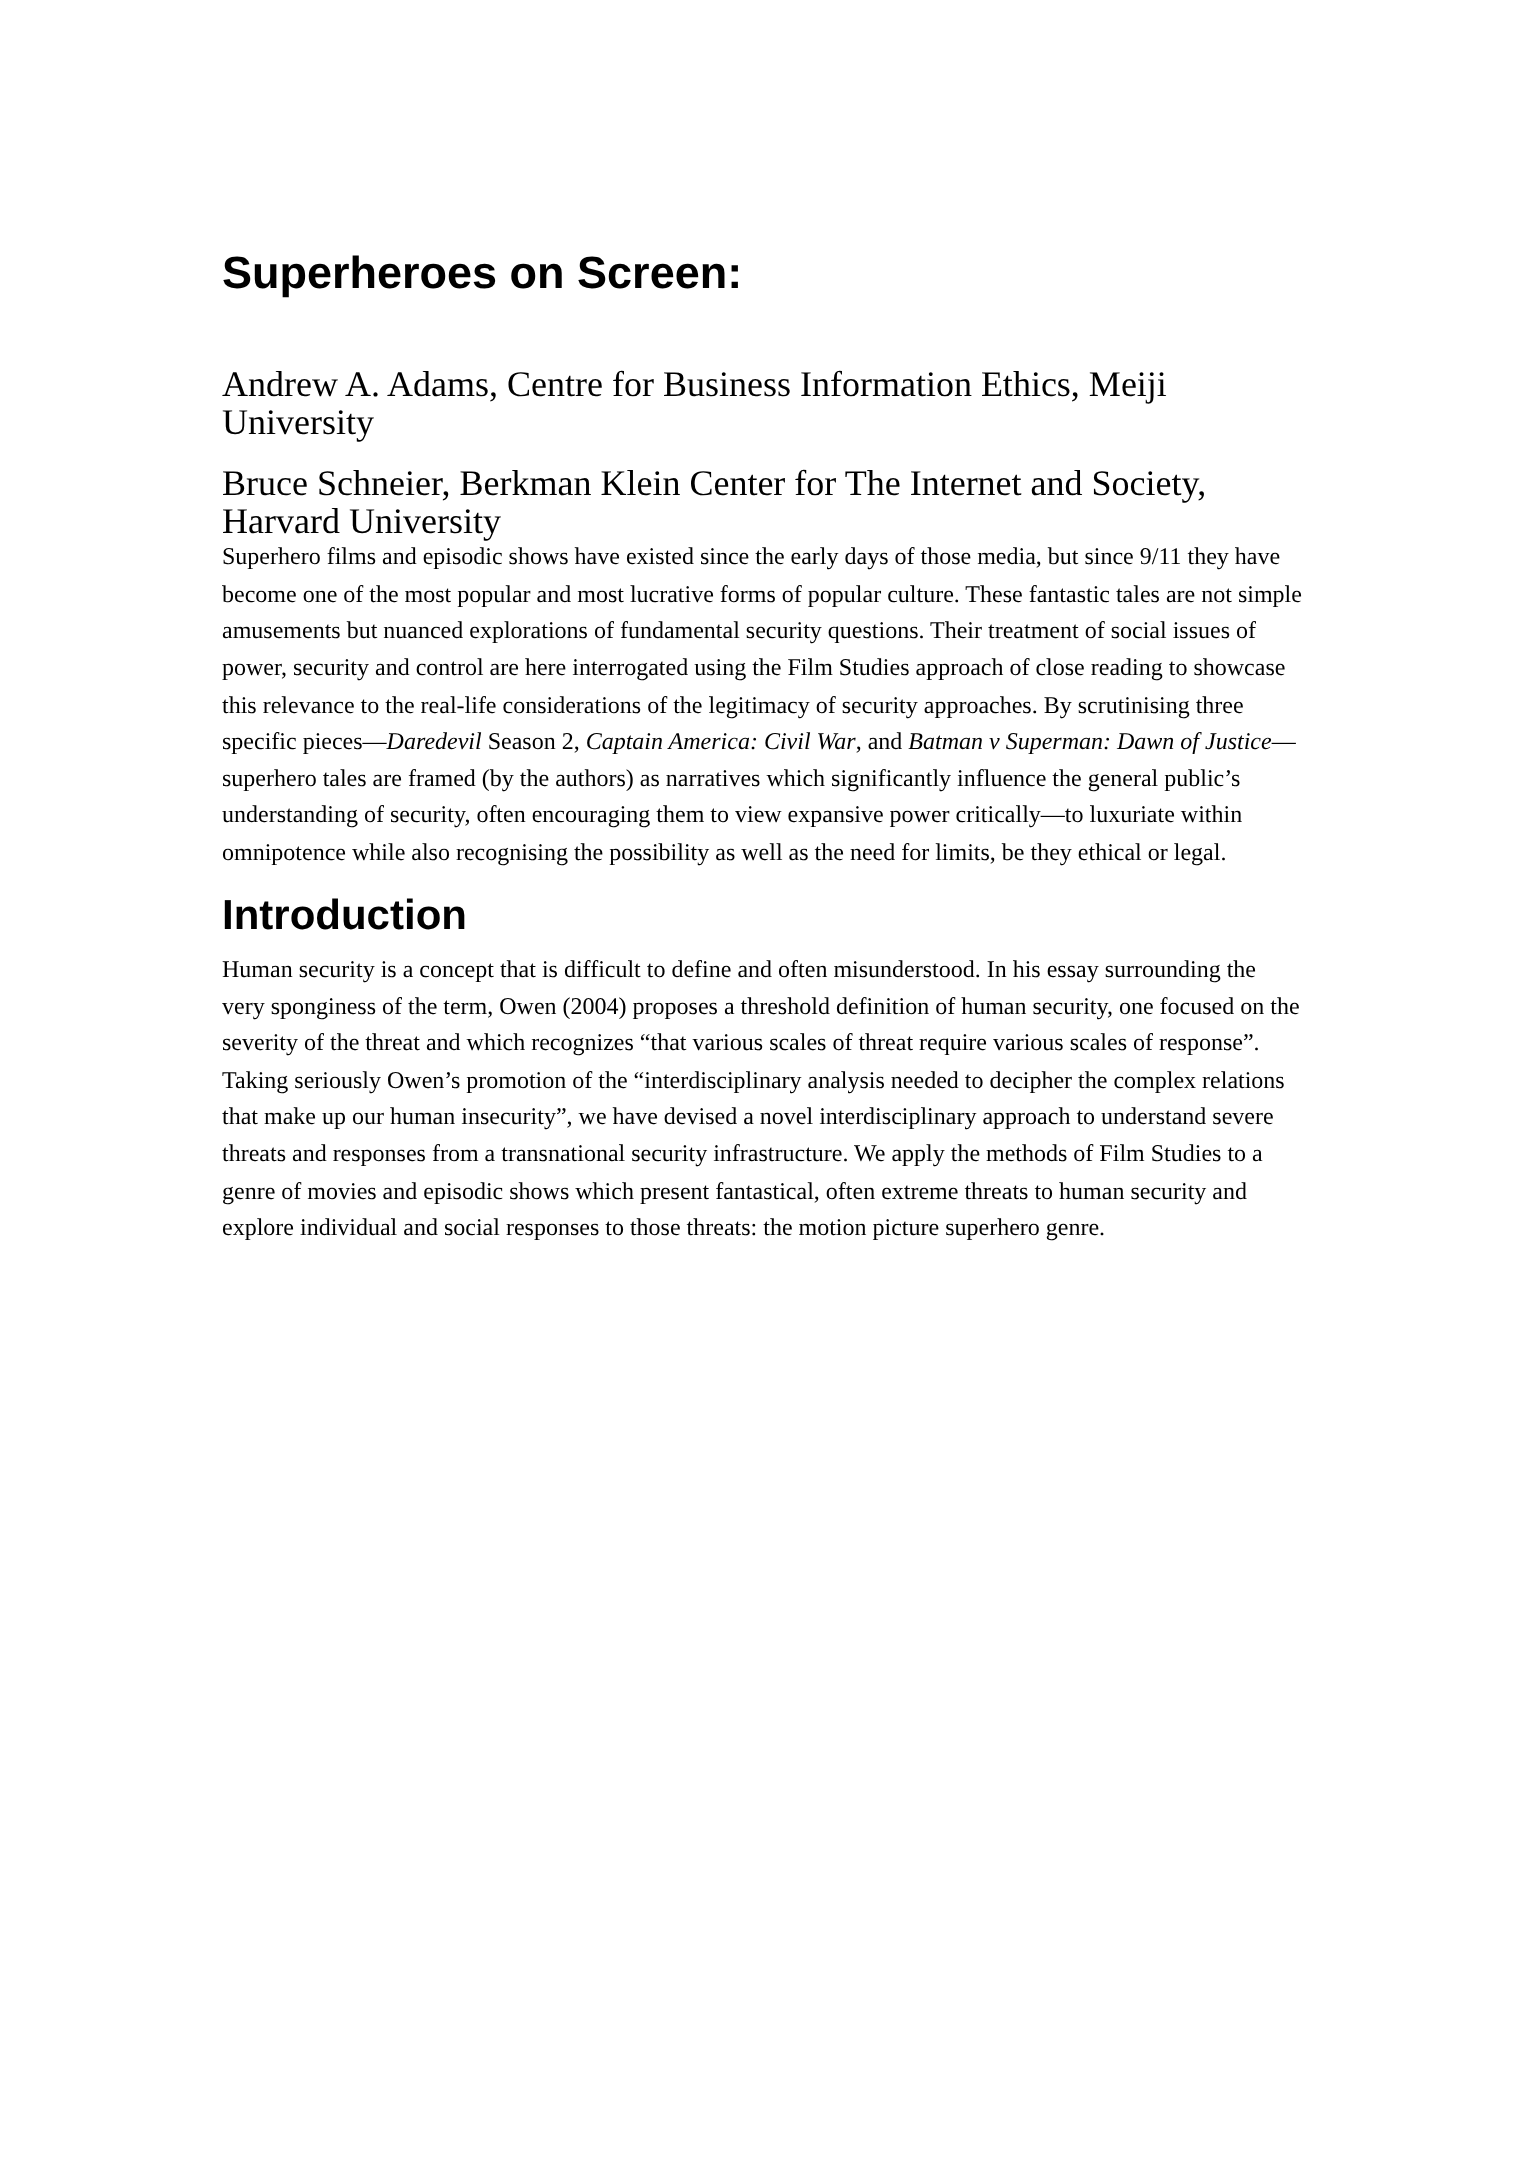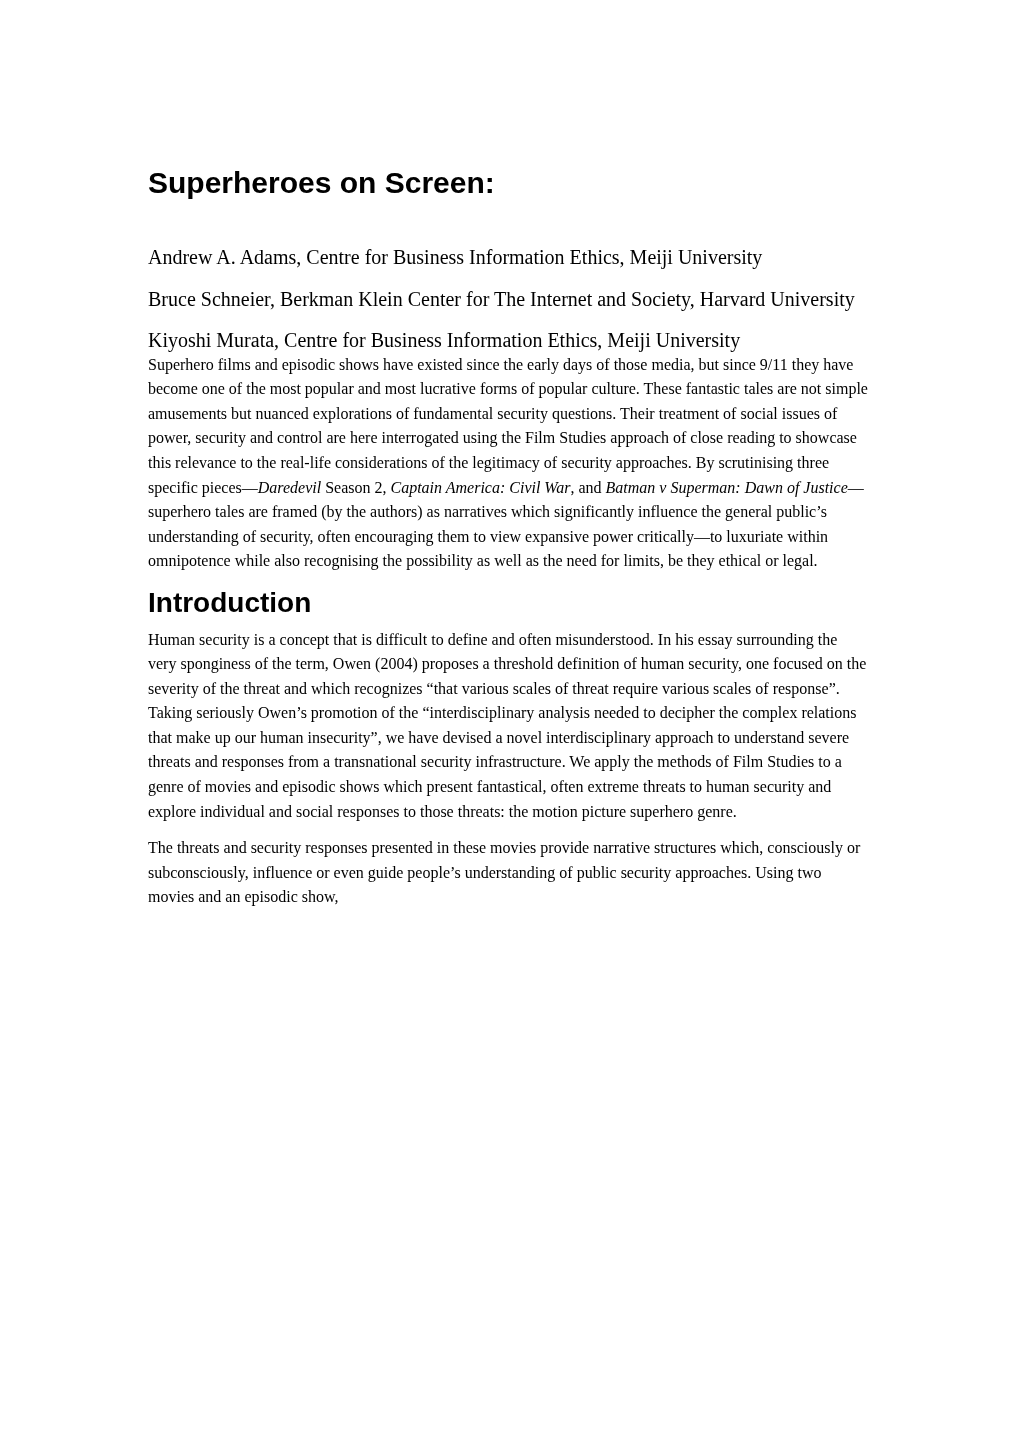--- a/index.html
+++ b/index.html
@@ -23,21 +23,21 @@
     font-weight: bold;
     font-size: 30px;
     line-height: 36px;
     margin: 0;
   }
   h1.doc-title.second {
     margin-top: 37px;
   }
   p.author {
     font-family: "Liberation Serif", serif;
-    font-size: 20px;
+    font-size: 24px;
     line-height: 24.6px;
     margin: 17px 0 0 0;
     white-space: pre-wrap;
   }
   p.author.first {
     margin-top: 44px;
   }
   h2.section-heading {
     font-family: "Liberation Sans", sans-serif;
     font-weight: bold;
@@ -65,25 +65,23 @@
 <main class="page">
 
   <h1 class="doc-title">Superheroes on Screen:</h1>
 
 
   <p class="author first">Andrew A. Adams, Centre for Business Information Ethics, Meiji University</p>
 
 
   <p class="author">Bruce Schneier, Berkman Klein Center for The Internet and Society, Harvard University</p>
 
-  <p class="author">Kiyoshi Murata, Centre for Business Information Ethics, Meiji University</p>
 
 
   <p class="body-text"><span>Superhero films and episodic shows have existed since the early days of those media, but since 9/11 they have become one of the most popular and most lucrative forms of popular culture. These fantastic tales are not simple amusements but nuanced explorations of fundamental security questions. Their treatment of social issues of power, security and control are here interrogated using the Film Studies approach of close reading to showcase this relevance to the real-life considerations of the legitimacy of security approaches. By scrutinising three specific pieces—</span><em>Daredevil</em><span> Season 2, </span><em>Captain America: Civil War</em><span>, and </span><em>Batman v Superman: Dawn of Justice</em><span>—superhero tales are framed (by the authors) as narratives which significantly influence the general public’s understanding of security, often encouraging them to view expansive power critically—to luxuriate within omnipotence while also recognising the possibility as well as the need for limits, be they ethical or legal.</span></p>
 
 
   <h2 class="section-heading intro">Introduction</h2>
 
   <p class="body-text">Human security is a concept that is difficult to define and often misunderstood. In his essay surrounding the very sponginess of the term, Owen (2004) proposes a threshold definition of human security, one focused on the severity of the threat and which recognizes “that various scales of threat require various scales of response”. Taking seriously Owen’s promotion of the “interdisciplinary analysis needed to decipher the complex relations that make up our human insecurity”, we have devised a novel interdisciplinary approach to understand severe threats and responses from a transnational security infrastructure. We apply the methods of Film Studies to a genre of movies and episodic shows which present fantastical, often extreme threats to human security and explore individual and social responses to those threats: the motion picture superhero genre.</p>
 
-  <p class="body-text">The threats and security responses presented in these movies provide narrative structures which, consciously or subconsciously, influence or even guide people’s understanding of public security approaches. Using two movies and an episodic show,</p>
 
 </main>
 
 </body></html>

